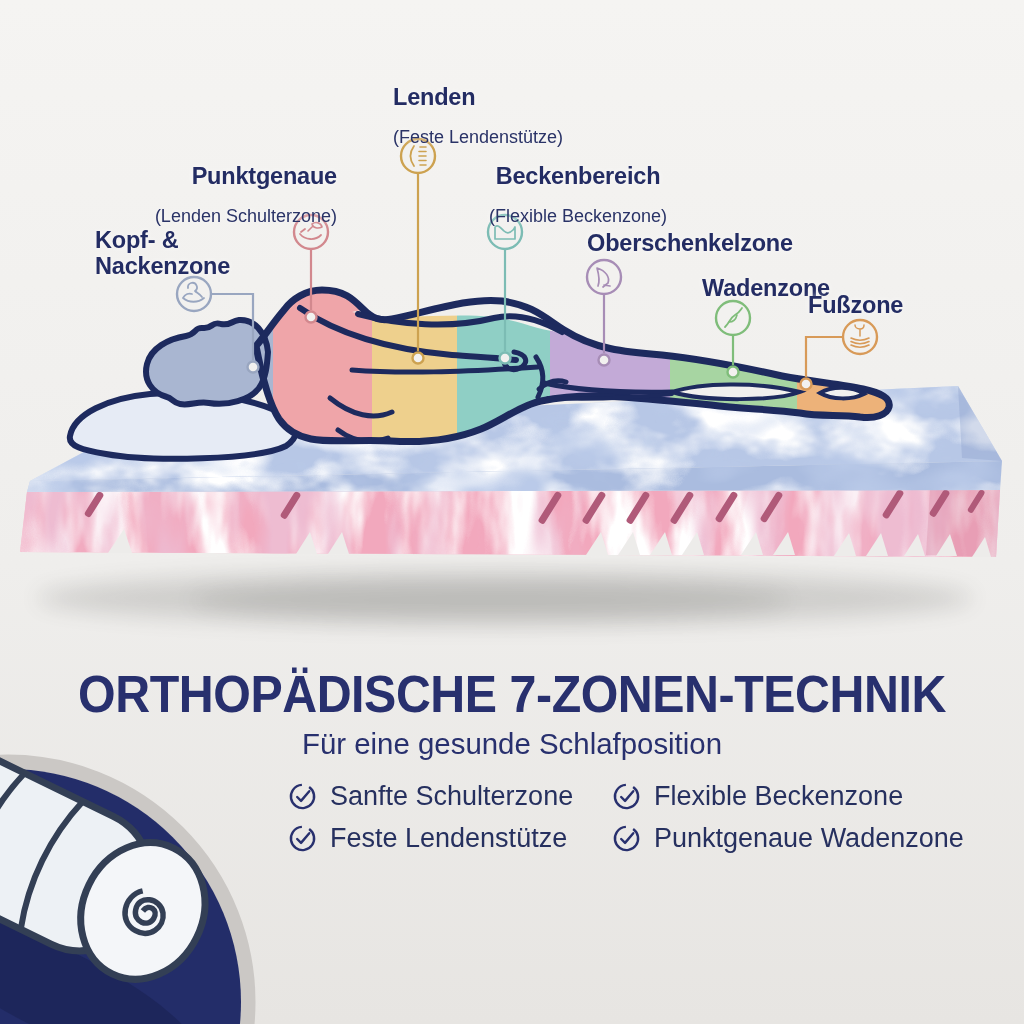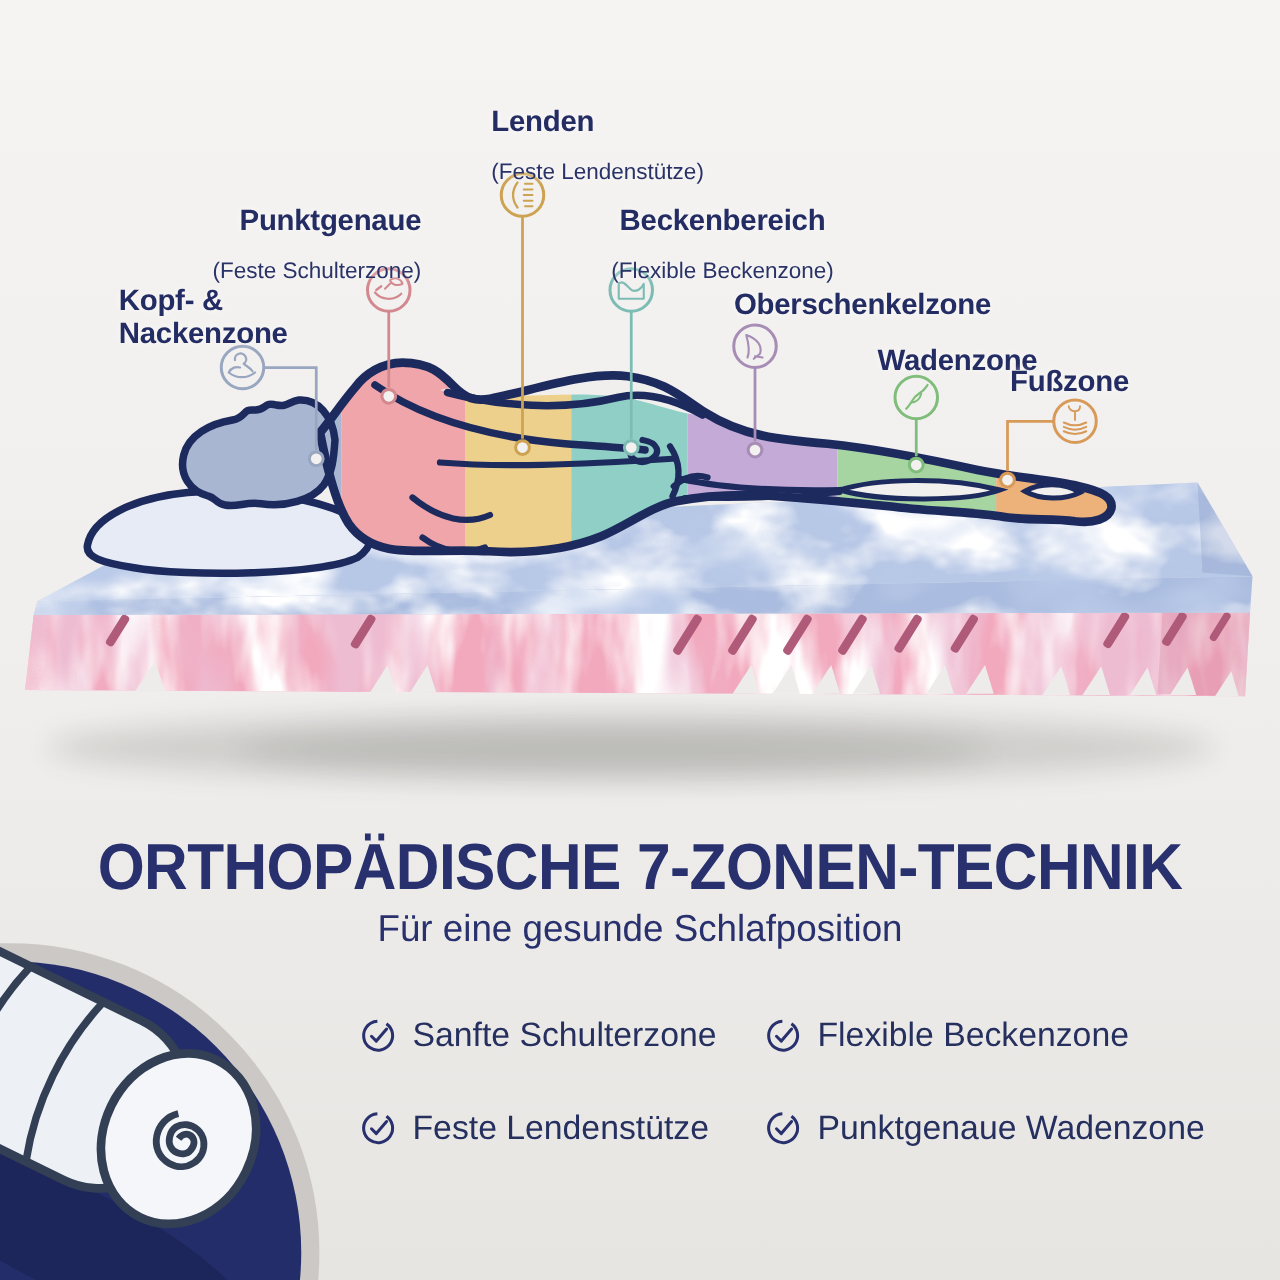--- a/index.html
+++ b/index.html
@@ -27,21 +27,21 @@
   .subtitle{
     position:absolute;top:727px;left:0;width:100%;text-align:center;
     font-size:30px;font-weight:400;color:#28306e;letter-spacing:0;
     transform:scaleX(0.98);
   }
   .checklist{
     position:absolute;left:288px;top:781px;
     display:grid;grid-template-columns:324px auto;row-gap:11px;
   }
   .check-item{display:flex;align-items:center;gap:13px;font-size:27px;
-    color:#26305f;white-space:nowrap;margin-top:32px;}
+    color:#26305f;white-space:nowrap;}
   .check-icon{width:29px;height:29px;flex:0 0 29px;}
 </style>
 </head>
 <body>
 
 <div class="stage">
 
   <svg class="illustration" width="1024" height="1024" viewBox="0 0 1024 1024">
     <defs>
       <filter id="softBlur" x="-30%" y="-80%" width="160%" height="260%">
@@ -248,21 +248,21 @@
         <path d="M 62,2 C 64,-8 76,-6 75,4 C 74,15 58,16 55,4 C 51,-11 72,-18 81,-5 C 89,7 80,24 64,23 C 44,22 38,-4 53,-16" fill="none" stroke-width="5.5"></path>
       </g>
     </g>
   </svg>
 
   <div class="zone-label zl-kopf">
     <div class="zl-name">Kopf- &amp; Nackenzone</div>
   </div>
   <div class="zone-label zl-schulter">
     <div class="zl-name">Punktgenaue</div>
-    <div class="zl-sub">(Feste Schulterzone)</div>
+    <div class="zl-sub">(Lenden Schulterzone)</div>
   </div>
   <div class="zone-label zl-lenden">
     <div class="zl-name">Lenden</div>
     <div class="zl-sub">(Feste Lendenstütze)</div>
   </div>
   <div class="zone-label zl-oberschenkel">
     <div class="zl-name">Oberschenkelzone</div>
   </div>
   <div class="zone-label zl-becken">
     <div class="zl-name">Beckenbereich</div>

